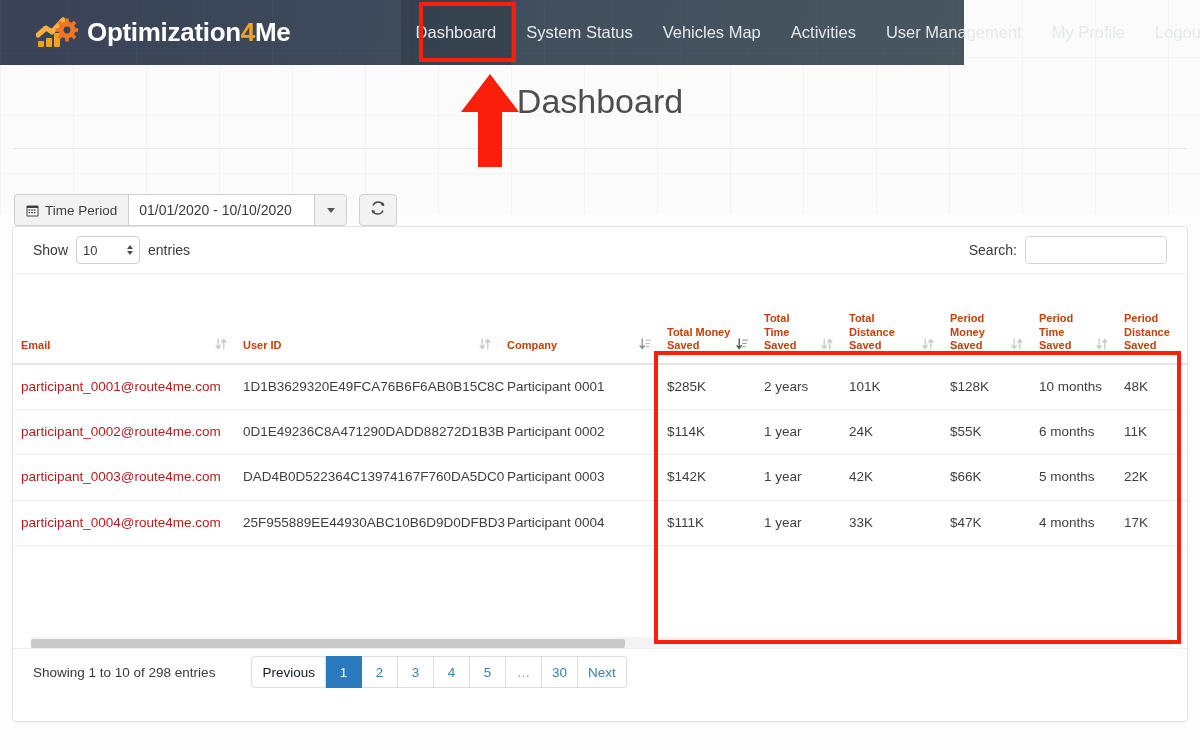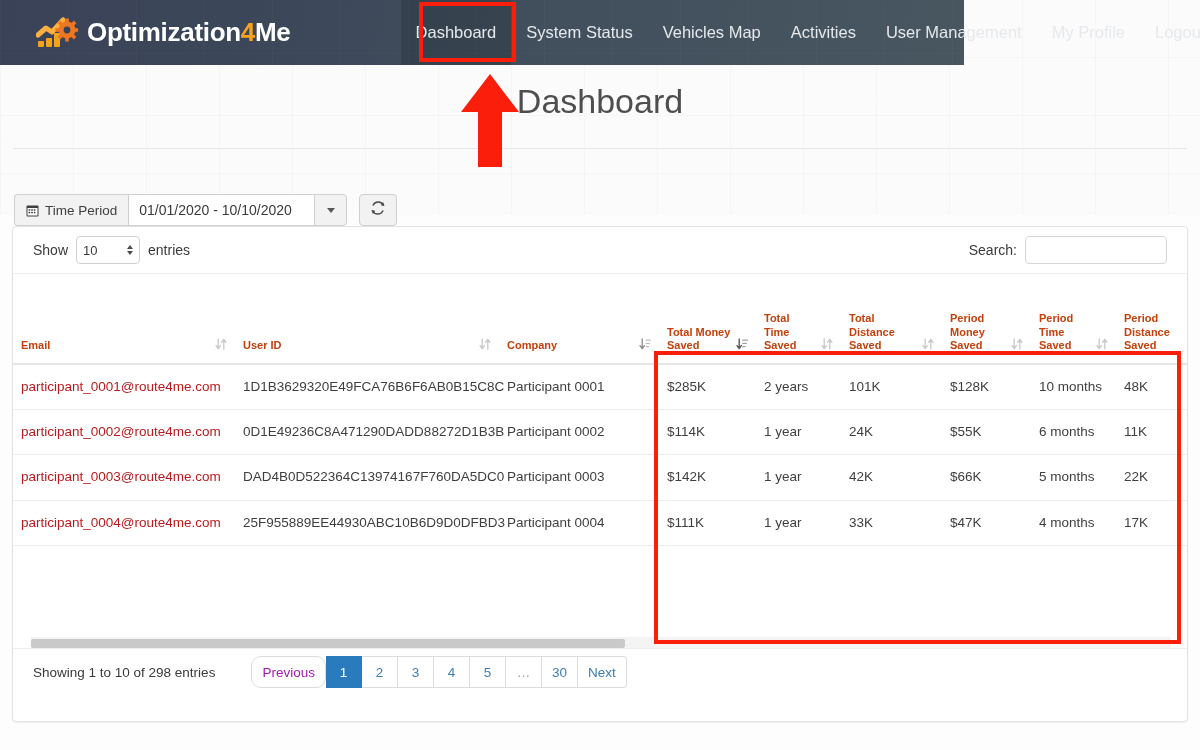--- a/index.html
+++ b/index.html
@@ -323,21 +323,21 @@
     border-left: none;
     background: #ffffff;
     color: #3a7fb5;
     font-size: 13.5px;
     display: flex; align-items: center; justify-content: center;
     padding: 0 10px;
     cursor: pointer;
   }
   .pg:first-child { border-left: 1px solid #dddddd; border-radius: 4px 0 0 4px; }
   .pg:last-child { border-radius: 0 4px 4px 0; }
-  .pg.prev { color: #a21caf; cursor: default; border-radius: 10px; }
+  .pg.prev { color: #0f172a; cursor: default; }
   .pg.active { background: #2a7bbd; border-color: #2a7bbd; color: #ffffff; }
   .pg.ellipsis { color: #9a9a9a; cursor: default; }
 
   
   .anno-cols-box {
     position: absolute;
     left: 654px; top: 351px;
     width: 527px; height: 293px;
     border: 4px solid #fb1e0b;
     z-index: 20;

